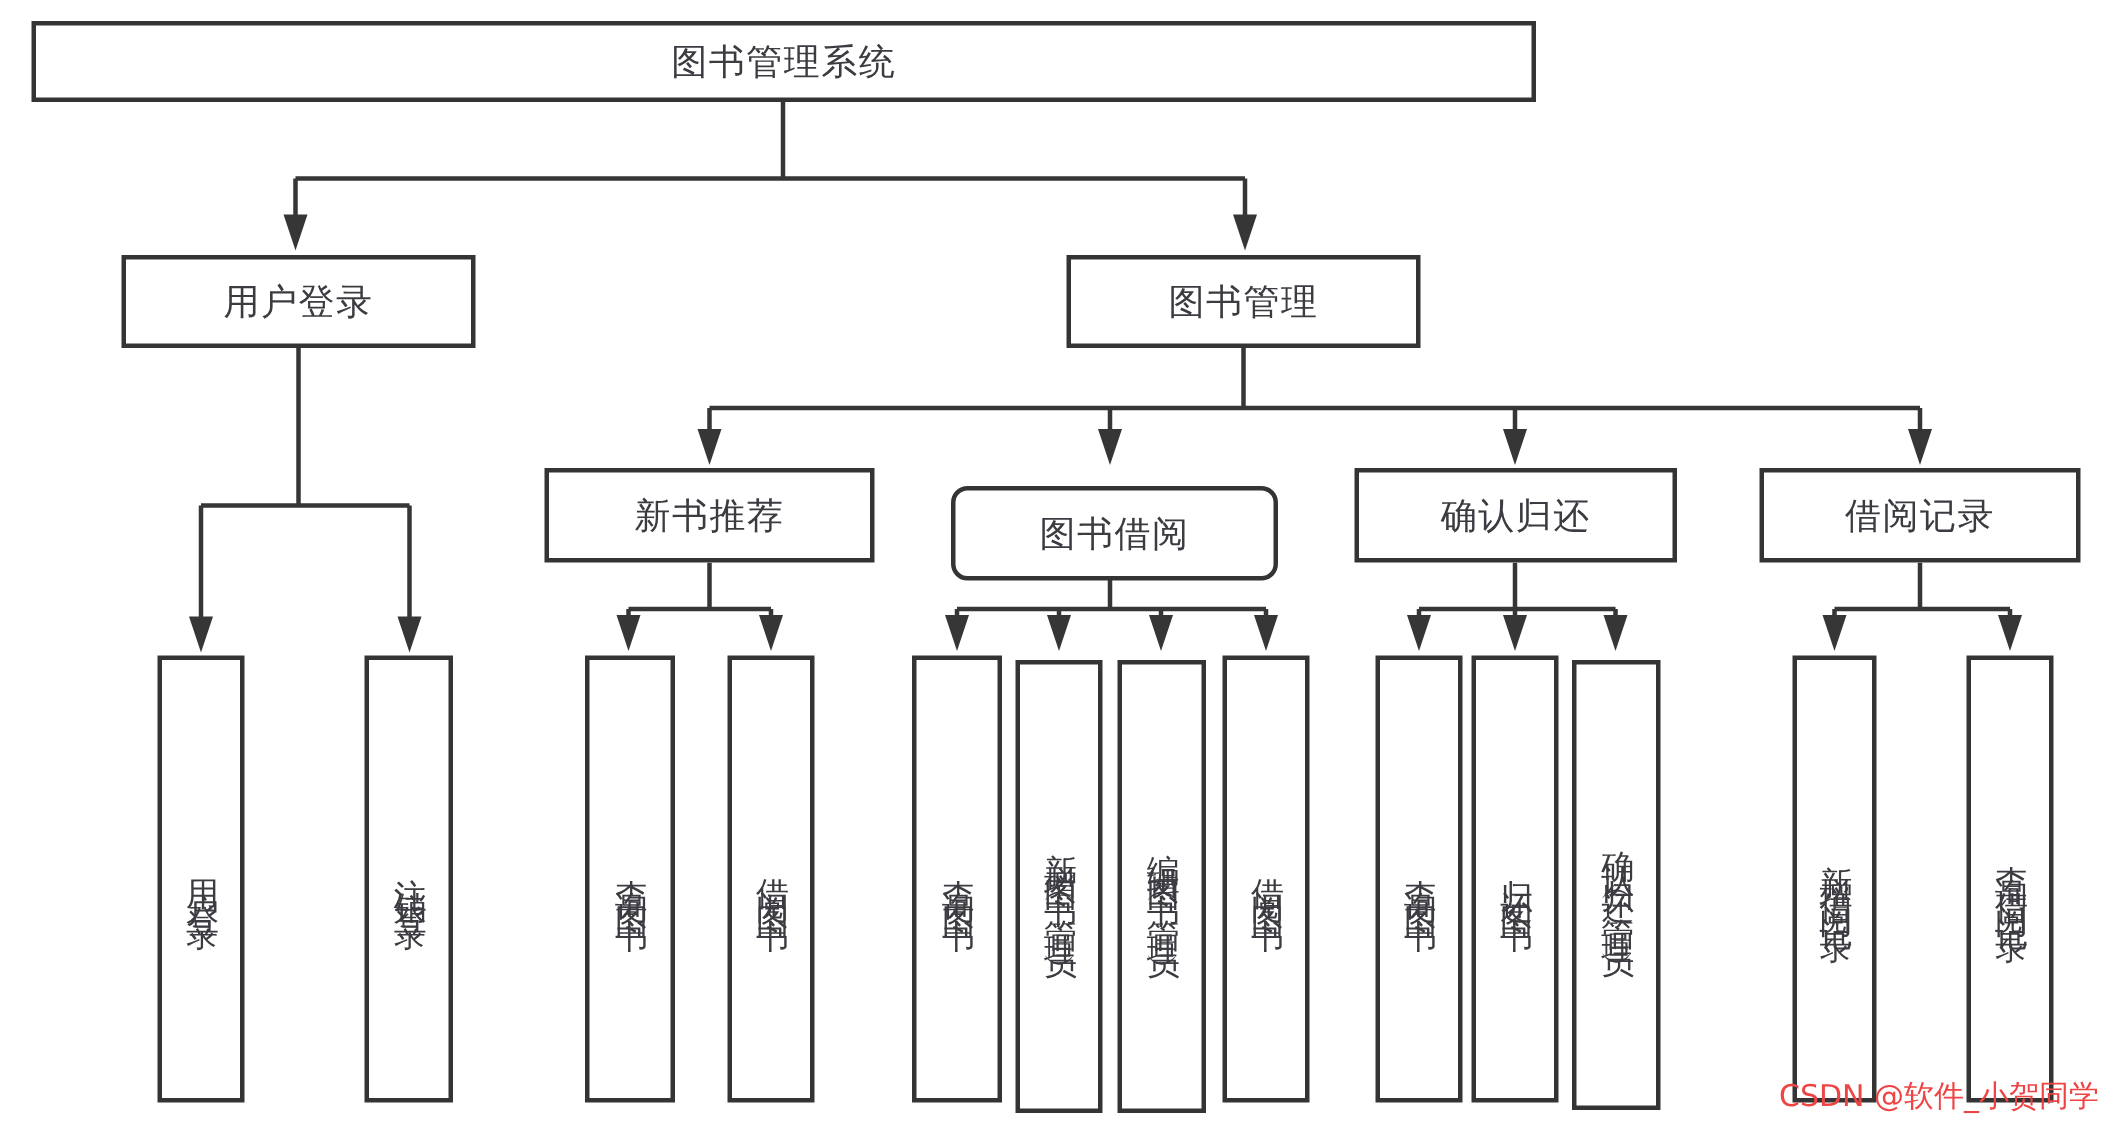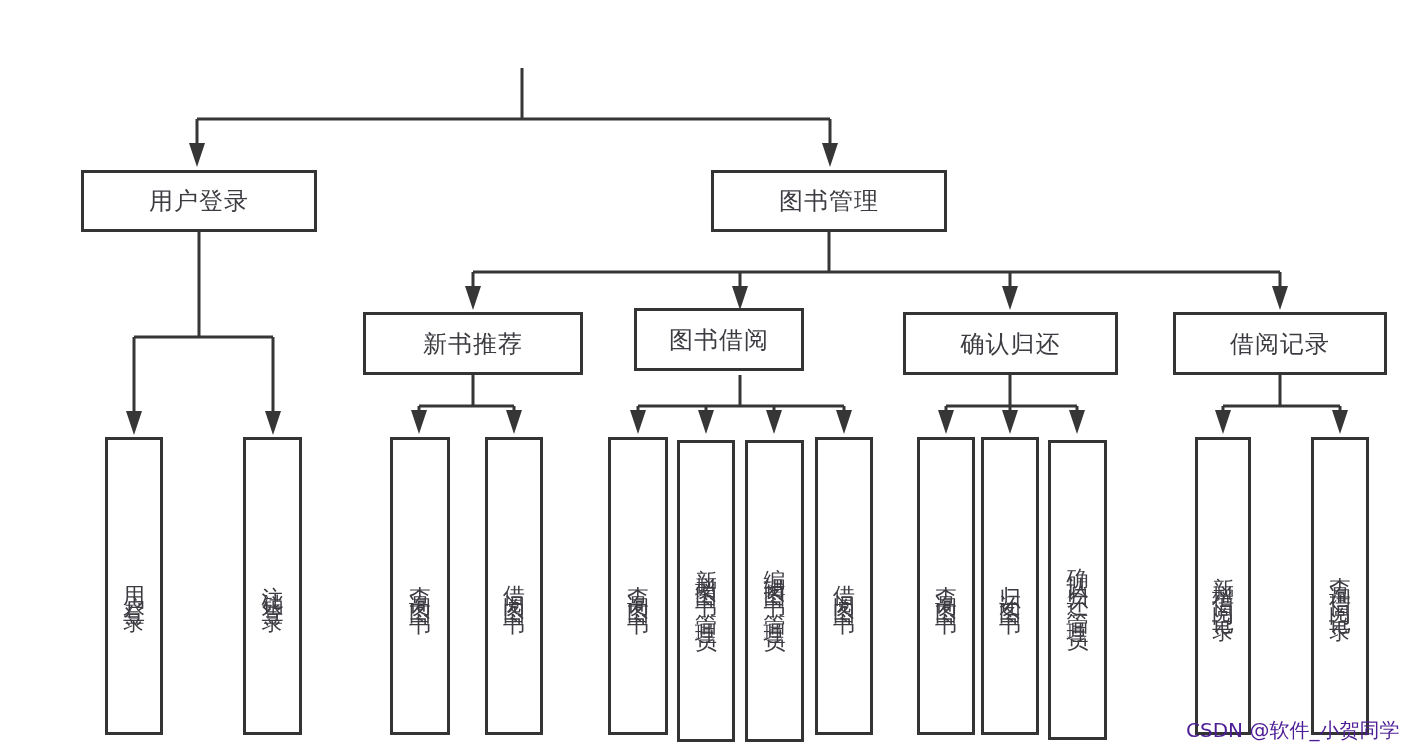--- a/index.html
+++ b/index.html
@@ -28,21 +28,21 @@
     text-orientation: mixed;
     font-size: 22px;
     line-height: 1;
     letter-spacing: 9px;
   }
   .watermark {
     position: absolute;
     left: 1186px;
     top: 717px;
     font-size: 20px;
-    color: #4c1d95;
+    color: #ef4444;
     white-space: nowrap;
     z-index: 5;
   }
 </style>
 </head>
 <body>
 
 <div class="canvas">
 
   <svg class="connectors" width="1405" height="747" viewBox="0 0 1405 747" xmlns="http://www.w3.org/2000/svg">
@@ -71,26 +71,27 @@
       <path d="M766 410 L782 410 L774 434 Z"></path>
       <path d="M836 410 L852 410 L844 434 Z"></path>
       <path d="M938 410 L954 410 L946 434 Z"></path>
       <path d="M1002 410 L1018 410 L1010 434 Z"></path>
       <path d="M1069 410 L1085 410 L1077 434 Z"></path>
       <path d="M1215 410 L1231 410 L1223 434 Z"></path>
       <path d="M1332 410 L1348 410 L1340 434 Z"></path>
     </g>
   </svg>
 
+  <div class="node h" style="left:21px; top:14px; width:1003px; height:54px;">图书管理系统</div>
 
   <div class="node h" style="left:81px; top:170px; width:236px; height:62px;">用户登录</div>
   <div class="node h" style="left:711px; top:170px; width:236px; height:62px;">图书管理</div>
 
   <div class="node h" style="left:363px; top:312px; width:220px; height:63px;">新书推荐</div>
-  <div class="node h" style="left:634px; top:308px; width:170px; height:63px;">图书借阅</div>
+  <div class="node h" style="left:634px; top:324px; width:218px; height:63px;border-radius:11px;">图书借阅</div>
   <div class="node h" style="left:903px; top:312px; width:215px; height:63px;">确认归还</div>
   <div class="node h" style="left:1173px; top:312px; width:214px; height:63px;">借阅记录</div>
 
   <div class="node v" style="left:105px; top:437px; width:58px; height:298px;">
     <span>用户登录</span>
   </div>
   <div class="node v" style="left:243px; top:437px; width:59px; height:298px;">
     <span>注销登录</span>
   </div>
 

